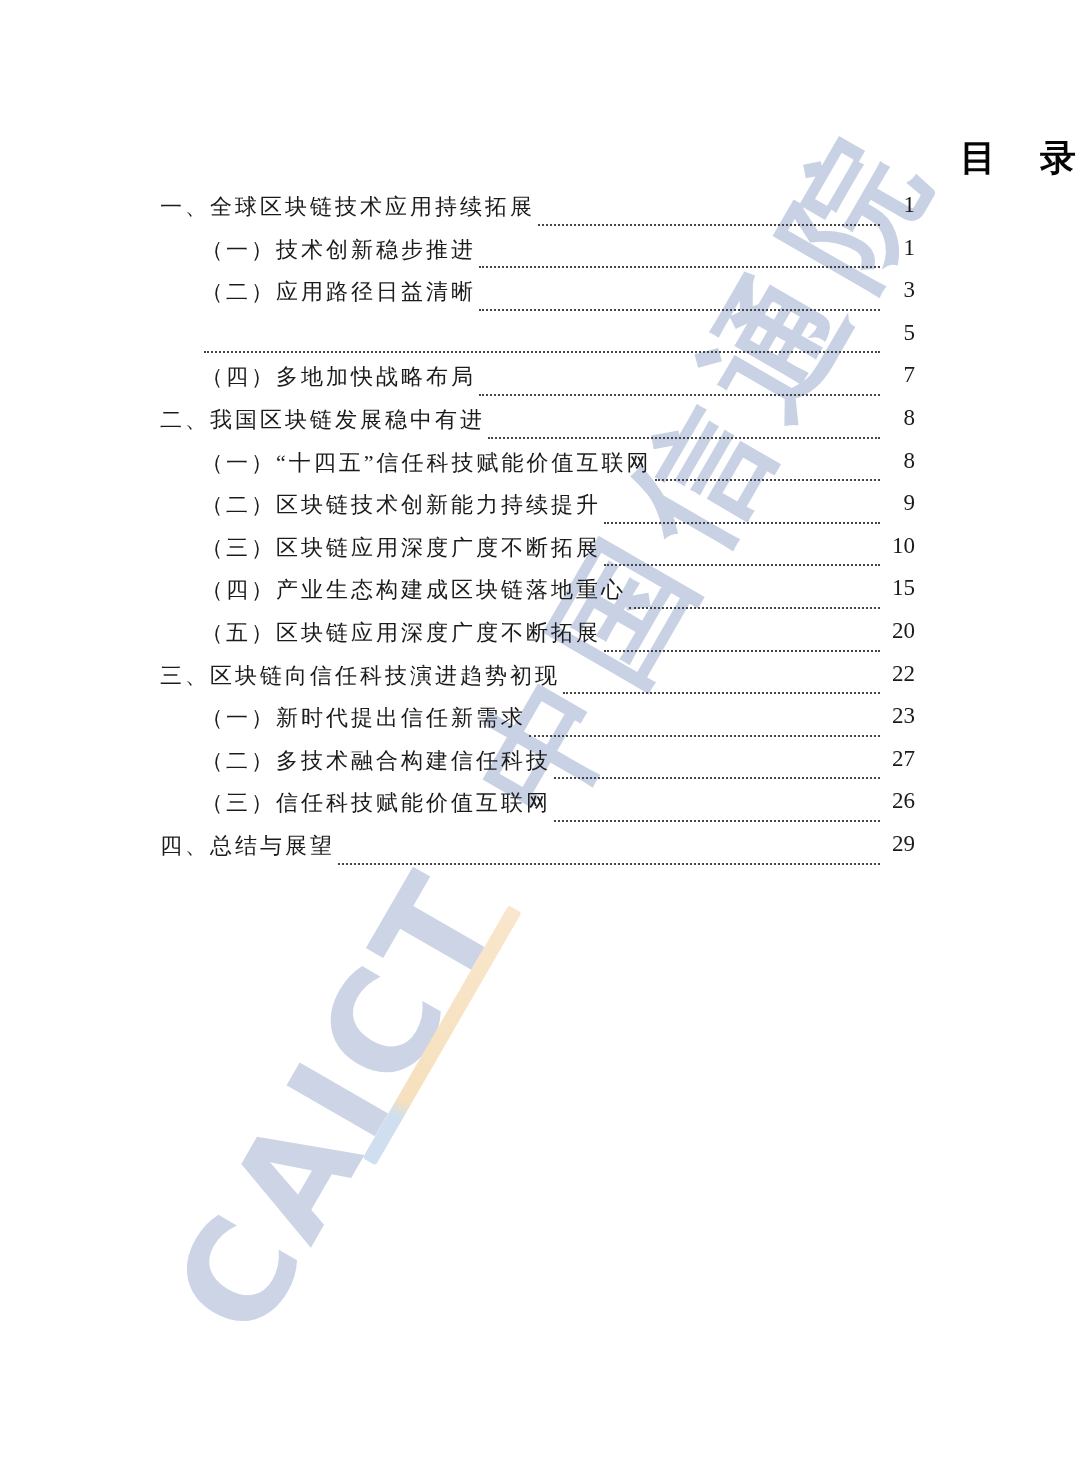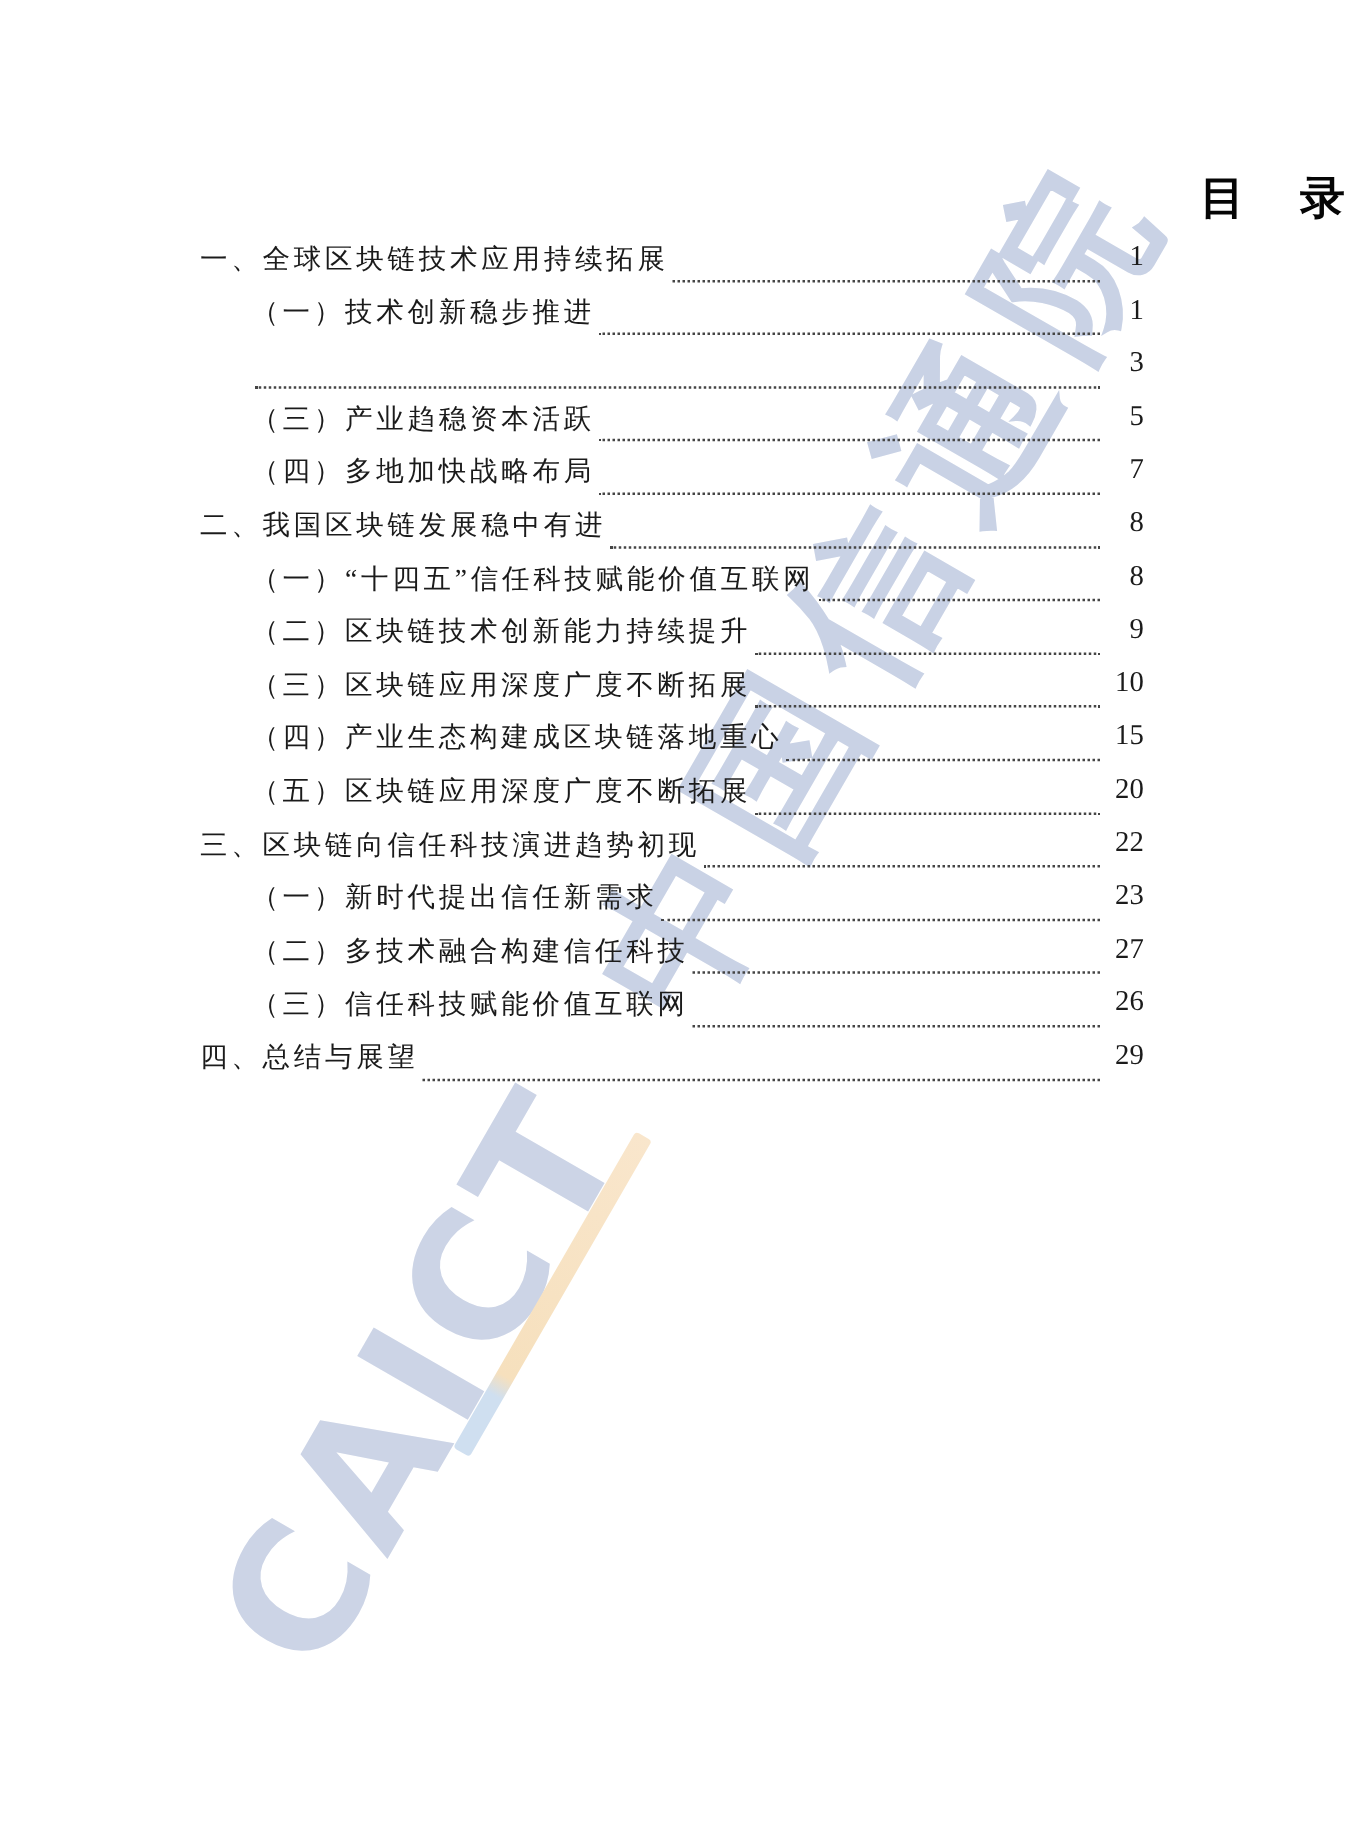--- a/index.html
+++ b/index.html
@@ -115,25 +115,25 @@
         <span class="toc-label">一、全球区块链技术应用持续拓展</span>
         <span class="toc-dots"></span>
         <span class="toc-page">1</span>
       </div>
       <div class="toc-row lvl2">
         <span class="toc-label">（一）技术创新稳步推进</span>
         <span class="toc-dots"></span>
         <span class="toc-page">1</span>
       </div>
       <div class="toc-row lvl2">
+        <span class="toc-label">（二）应用路径日益清晰</span>
         <span class="toc-dots"></span>
         <span class="toc-page">3</span>
       </div>
       <div class="toc-row lvl2">
-        <span class="toc-label">（三）产业趋稳资本活跃</span>
         <span class="toc-dots"></span>
         <span class="toc-page">5</span>
       </div>
       <div class="toc-row lvl2">
         <span class="toc-label">（四）多地加快战略布局</span>
         <span class="toc-dots"></span>
         <span class="toc-page">7</span>
       </div>
       <div class="toc-row">
         <span class="toc-label">二、我国区块链发展稳中有进</span>

